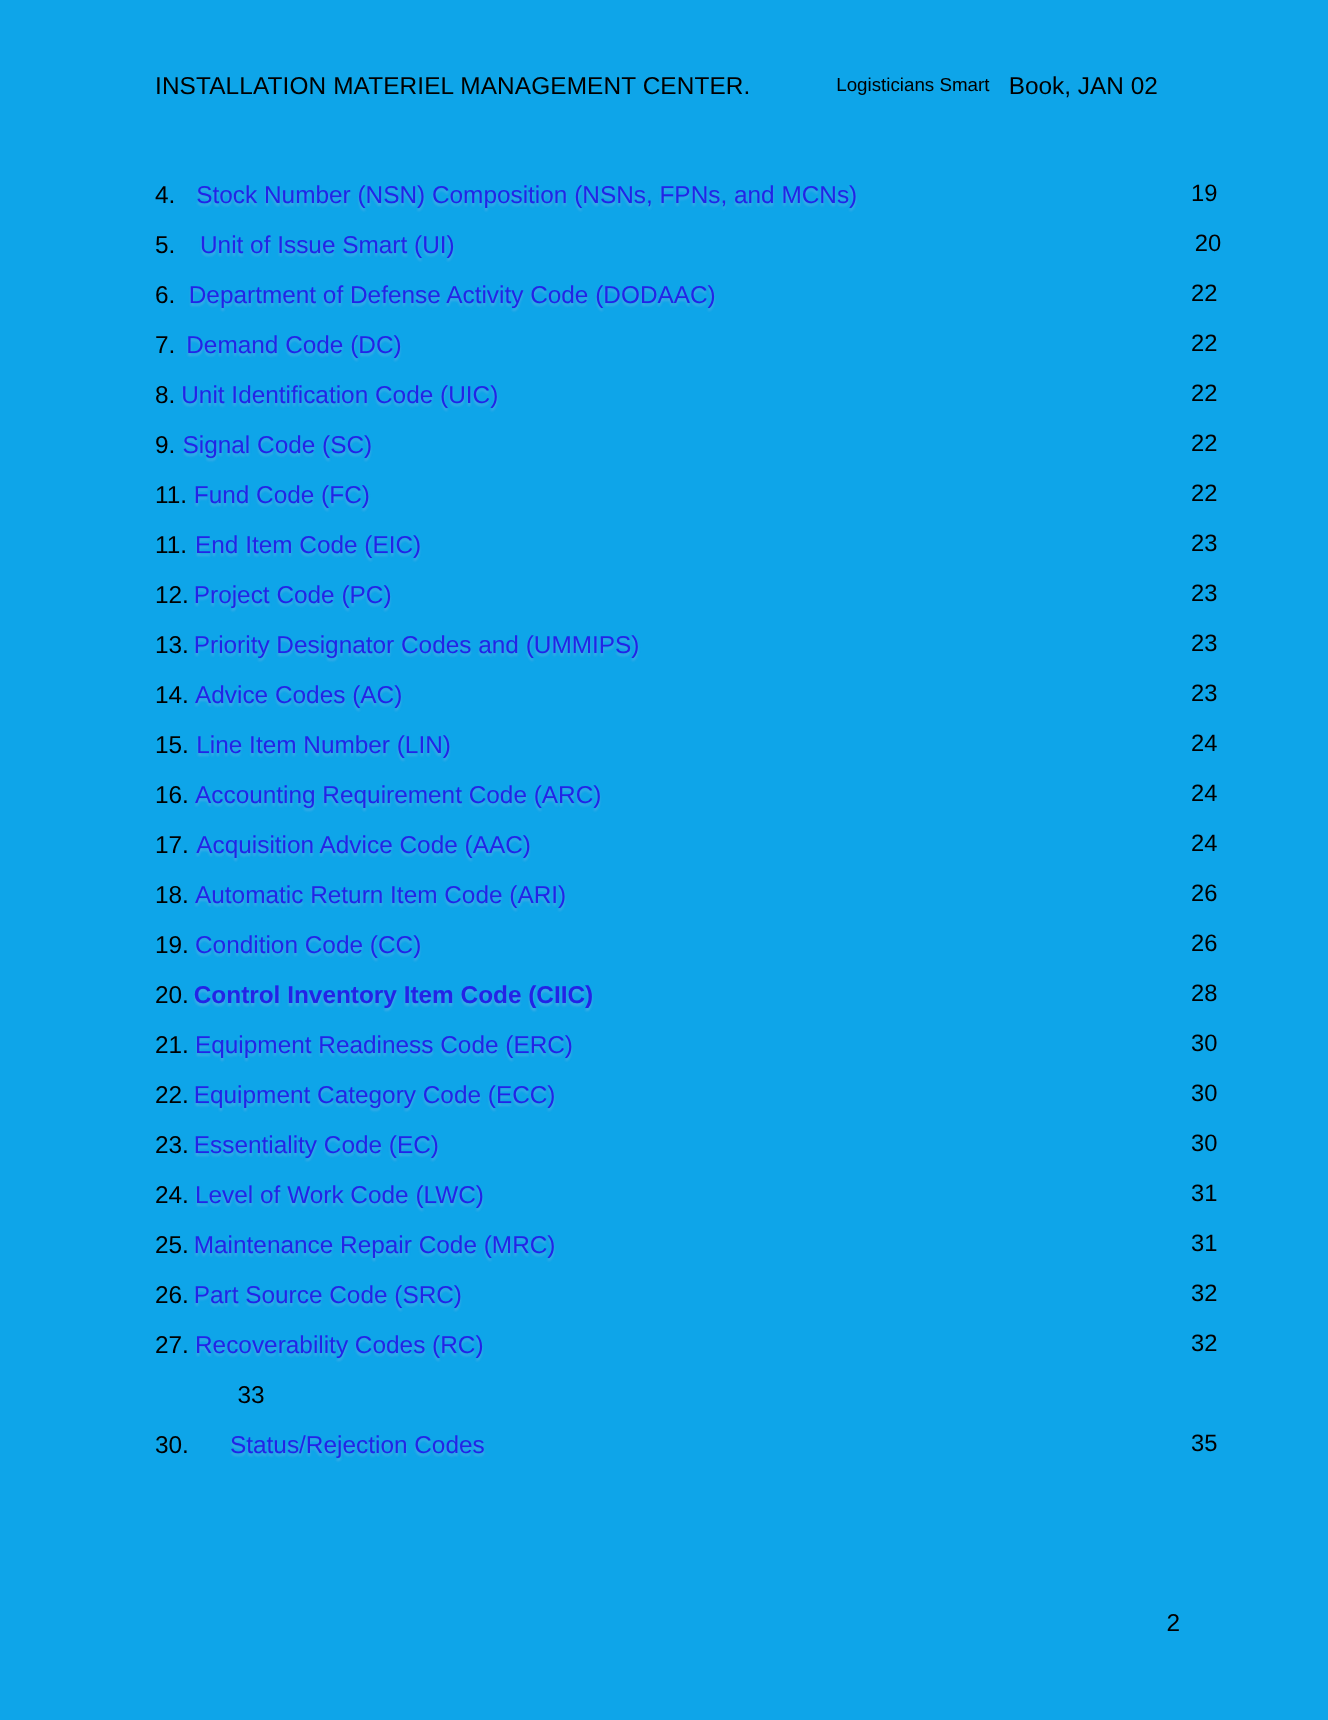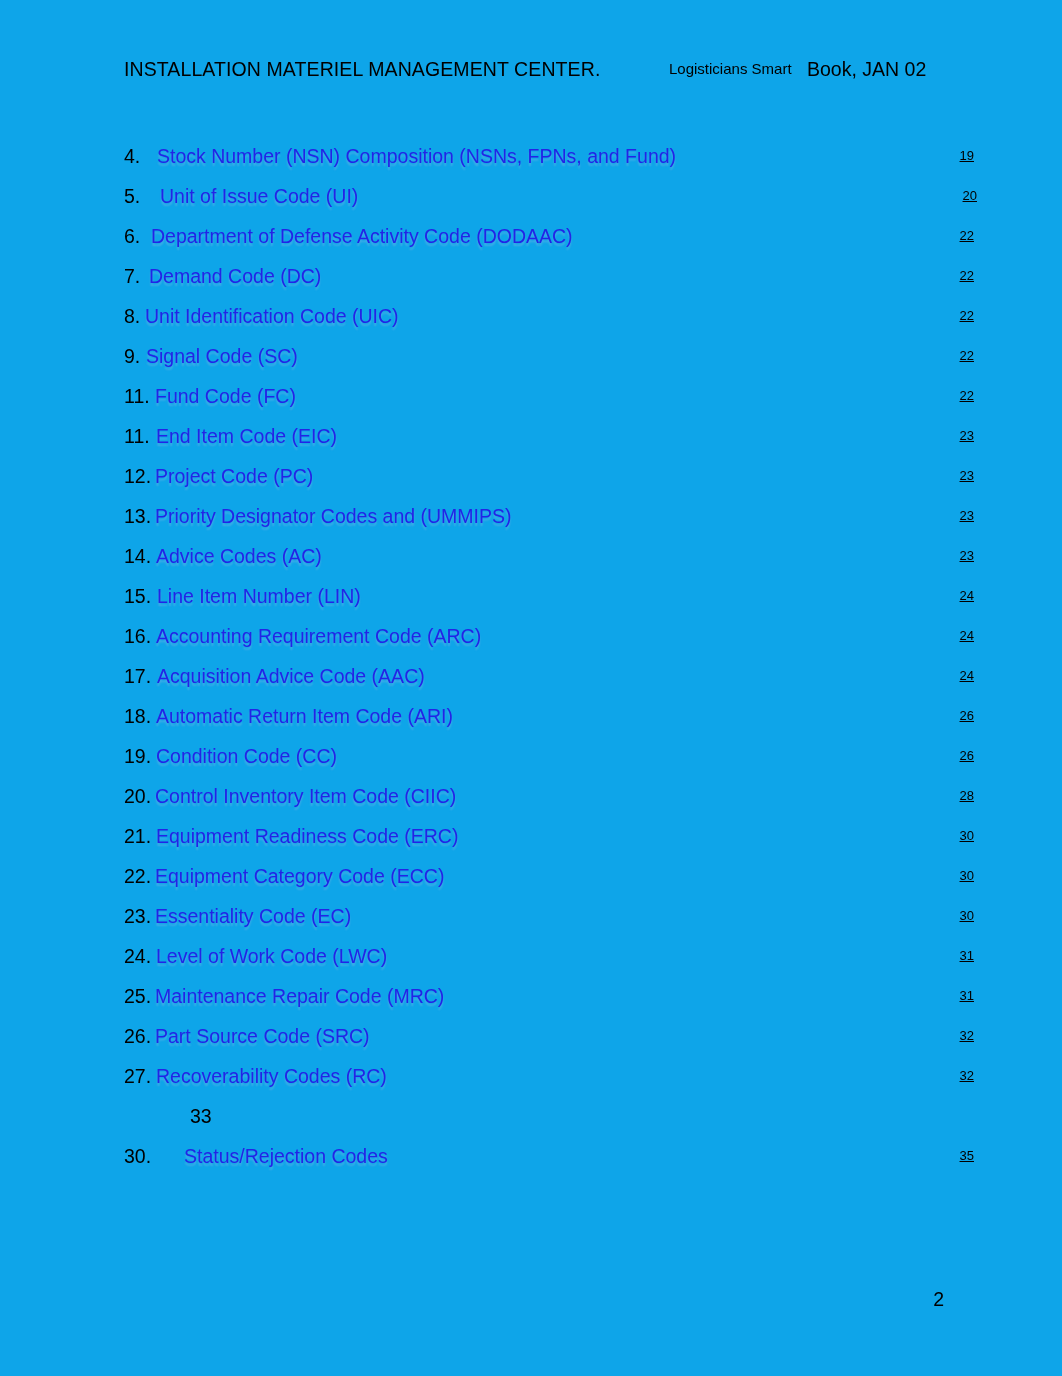--- a/index.html
+++ b/index.html
@@ -94,24 +94,23 @@
     font-size: 19.5px;
     color: #2323e6;
     white-space: nowrap;
     
     text-shadow: 0 3px 2px rgba(190, 195, 230, 0.30);
   }
   .toc-page {
     position: absolute;
     top: 0;
     width: 40px;
-    font-size: 13px;
+    font-size: 19px;
     color: #000000;
     text-align: right;
-    text-decoration: underline;
   }
   
   .toc-cont {
     position: relative;
     height: 40px;
     line-height: 40px;
     white-space: nowrap;
   }
   .toc-cont-num {
     position: absolute;
@@ -149,26 +148,26 @@
     <div class="header-left">INSTALLATION MATERIEL MANAGEMENT CENTER.</div>
     <div class="header-right-wrap">
       <span class="header-right-a">Logisticians Smart</span>
       <span class="header-right-b">Book, JAN 02</span>
     </div>
   </div>
 
   <div class="toc" id="toc-list">
       <div class="toc-row">
         <span class="toc-num">4.</span>
-        <a class="toc-title" style="left: 33px;">Stock Number (NSN) Composition (NSNs, FPNs, and Fund)</a>
+        <a class="toc-title" style="left: 33px;">Stock Number (NSN) Composition (NSNs, FPNs, and MCNs)</a>
         <span class="toc-page" style="left: 810px;">19</span>
       </div>
       <div class="toc-row">
         <span class="toc-num">5.</span>
-        <a class="toc-title" style="left: 36px;">Unit of Issue Code (UI)</a>
+        <a class="toc-title" style="left: 36px;">Unit of Issue Smart (UI)</a>
         <span class="toc-page" style="left: 813px;">20</span>
       </div>
       <div class="toc-row">
         <span class="toc-num">6.</span>
         <a class="toc-title" style="left: 27px;">Department of Defense Activity Code (DODAAC)</a>
         <span class="toc-page" style="left: 810px;">22</span>
       </div>
       <div class="toc-row">
         <span class="toc-num">7.</span>
         <a class="toc-title" style="left: 25px;">Demand Code (DC)</a>
@@ -229,21 +228,21 @@
         <a class="toc-title" style="left: 32px;">Automatic Return Item Code (ARI)</a>
         <span class="toc-page" style="left: 810px;">26</span>
       </div>
       <div class="toc-row">
         <span class="toc-num">19.</span>
         <a class="toc-title" style="left: 32px;">Condition Code (CC)</a>
         <span class="toc-page" style="left: 810px;">26</span>
       </div>
       <div class="toc-row">
         <span class="toc-num">20.</span>
-        <a class="toc-title" style="left: 31px;">Control Inventory Item Code (CIIC)</a>
+        <a class="toc-title" style="left: 31px; font-weight: bold;">Control Inventory Item Code (CIIC)</a>
         <span class="toc-page" style="left: 810px;">28</span>
       </div>
       <div class="toc-row">
         <span class="toc-num">21.</span>
         <a class="toc-title" style="left: 32px;">Equipment Readiness Code (ERC)</a>
         <span class="toc-page" style="left: 810px;">30</span>
       </div>
       <div class="toc-row">
         <span class="toc-num">22.</span>
         <a class="toc-title" style="left: 31px;">Equipment Category Code (ECC)</a>

